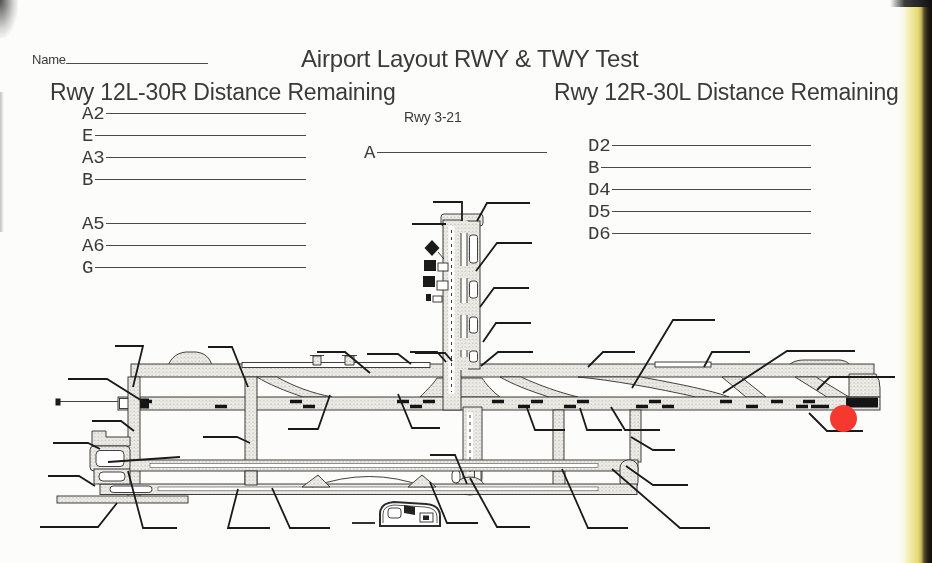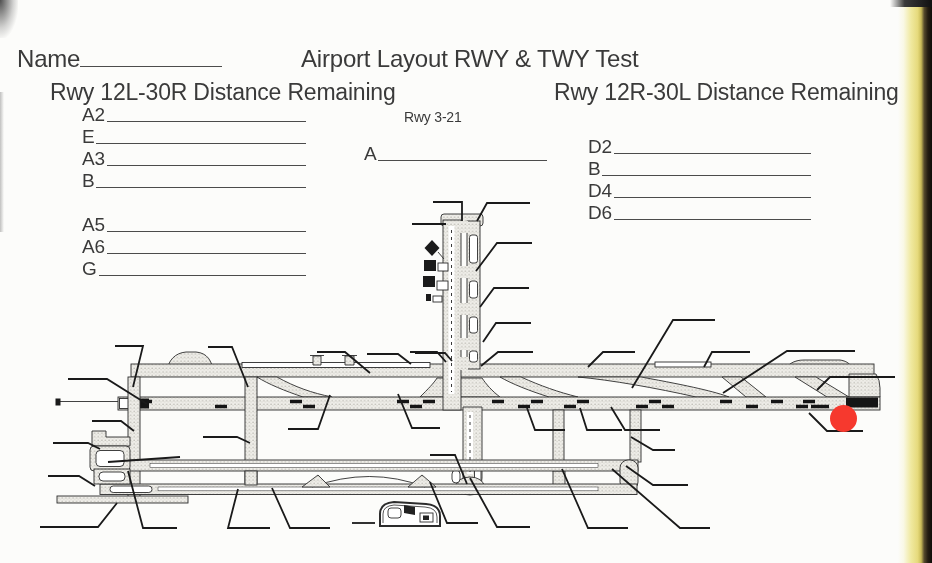--- a/index.html
+++ b/index.html
@@ -22,32 +22,32 @@
       #f0e9a0 38%,
       #e6da7c 58%,
       #c9bb58 68%,
       #554a2c 77%,
       #241d12 88%,
       #0f0c08 100%);}
   .corner-tr{right:0;top:0;width:42px;height:7px;
     background:linear-gradient(90deg,rgba(40,40,40,0),#3a3a3a 35%,#101010);}
   
   .t{white-space:nowrap;letter-spacing:-0.2px;}
-  .name-block{left:17px;top:45px;font-size:24px;}
+  .name-block{left:32px;top:45px;font-size:13px;}
   .name-blank{display:inline-block;width:142px;height:18px;
     border-bottom:1.8px solid #4c4c4c;vertical-align:baseline;}
   .title{left:301px;top:45px;font-size:24px;}
   .head-left{left:50px;top:79px;font-size:23px;}
   .head-right{left:554px;top:79px;font-size:23px;}
   .head-center{left:404px;top:109px;font-size:14px;}
   .list{display:flex;flex-direction:column;}
   .list-left{left:82px;top:103px;width:224px;}
   .list-right{left:588px;top:103px;width:223px;margin-top:32px;}
   .list-center{left:364px;top:142px;width:183px;}
-  .row{display:flex;align-items:flex-end;height:22px;}
+  .row{display:flex;align-items:center;height:22px;font-family:Liberation Mono, monospace;}
   .row .lbl{font-size:19px;line-height:21px;letter-spacing:-0.2px;}
   .row .line{flex:1;margin-left:2px;margin-bottom:3px;
     border-bottom:1.7px solid #4b4b4b;height:1px;}
   .row.gap{margin-top:22px;}
   
   svg{position:absolute;left:0;top:0;}
   .callout{fill:none;stroke:#1a1a1a;stroke-width:1.8;stroke-linejoin:miter;}
   .thin{fill:none;stroke:#2c2c2c;stroke-width:0.9;}
 </style>
 </head>
@@ -104,20 +104,24 @@
     <div class="row">
       <span class="lbl">D2</span>
       <span class="line"></span>
     </div>
     <div class="row">
       <span class="lbl">B</span>
       <span class="line"></span>
     </div>
     <div class="row">
       <span class="lbl">D4</span>
+      <span class="line"></span>
+    </div>
+    <div class="row">
+      <span class="lbl">D5</span>
       <span class="line"></span>
     </div>
     <div class="row">
       <span class="lbl">D6</span>
       <span class="line"></span>
     </div>
   </div>
 
 <svg width="932" height="563" viewBox="0 0 932 563">
   <defs>

